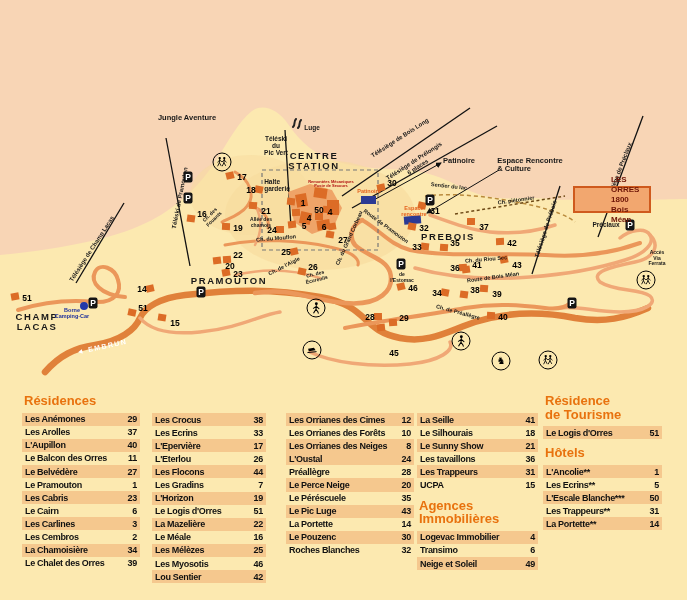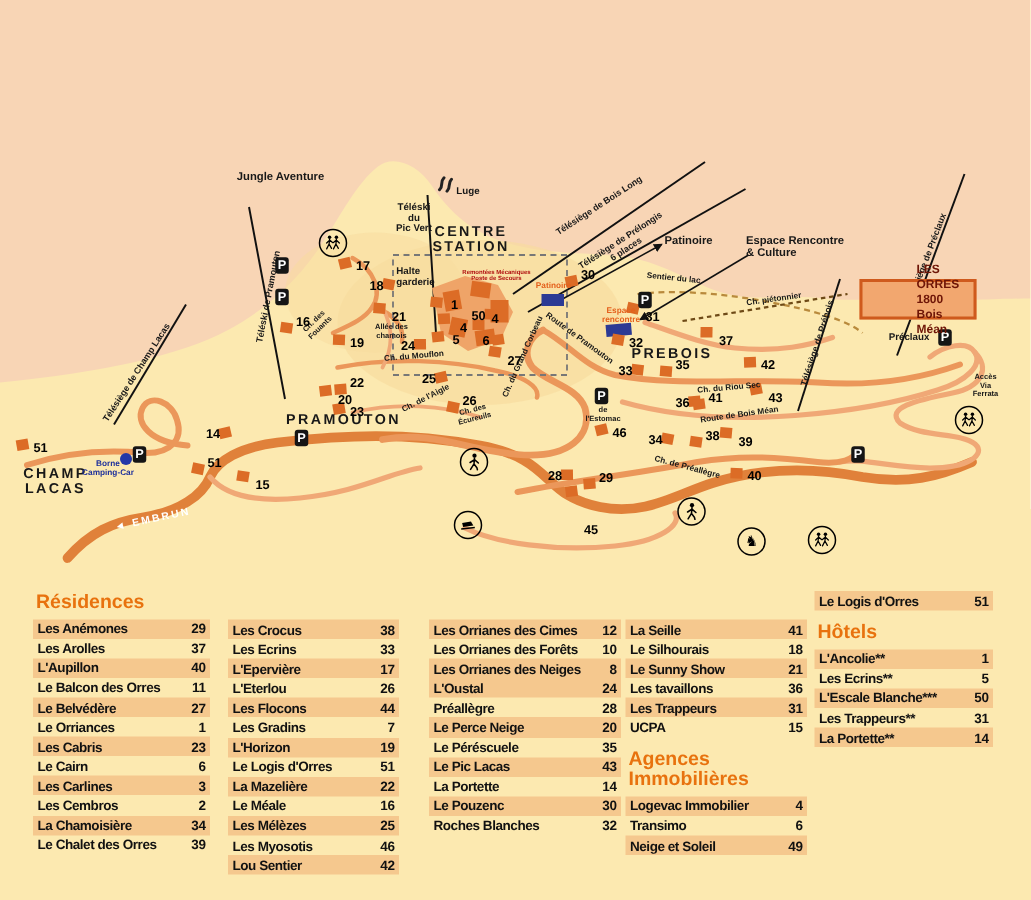--- a/index.html
+++ b/index.html
@@ -338,21 +338,21 @@
         </div>
         <div class="dir-row">
           <div>Le Balcon des Orres</div>
           <div>11</div>
         </div>
         <div class="dir-row stripe">
           <div>Le Belvédère</div>
           <div>27</div>
         </div>
         <div class="dir-row">
-          <div>Le Orriances</div>
+          <div>Le Pramouton</div>
           <div>1</div>
         </div>
         <div class="dir-row stripe">
           <div>Les Cabris</div>
           <div>23</div>
         </div>
         <div class="dir-row">
           <div>Le Cairn</div>
           <div>6</div>
         </div>
@@ -452,21 +452,21 @@
         </div>
         <div class="dir-row stripe">
           <div>Le Perce Neige</div>
           <div>20</div>
         </div>
         <div class="dir-row">
           <div>Le Péréscuele</div>
           <div>35</div>
         </div>
         <div class="dir-row stripe">
-          <div>Le Pic Lacas</div>
+          <div>Le Pic Luge</div>
           <div>43</div>
         </div>
         <div class="dir-row">
           <div>La Portette</div>
           <div>14</div>
         </div>
         <div class="dir-row stripe">
           <div>Le Pouzenc</div>
           <div>30</div>
         </div>
@@ -510,20 +510,22 @@
         <div class="dir-row">
           <div>Transimo</div>
           <div>6</div>
         </div>
         <div class="dir-row stripe">
           <div>Neige et Soleil</div>
           <div>49</div>
         </div>
       </div>
       <div class="dir-col" style="left: 543px; width: 119px;">
+        <div class="dir-header">Résidence
+de Tourisme</div>
         <div class="dir-row stripe">
           <div>Le Logis d'Orres</div>
           <div>51</div>
         </div>
         <div class="dir-header gap">Hôtels</div>
         <div class="dir-row stripe">
           <div>L'Ancolie**</div>
           <div>1</div>
         </div>
         <div class="dir-row">

